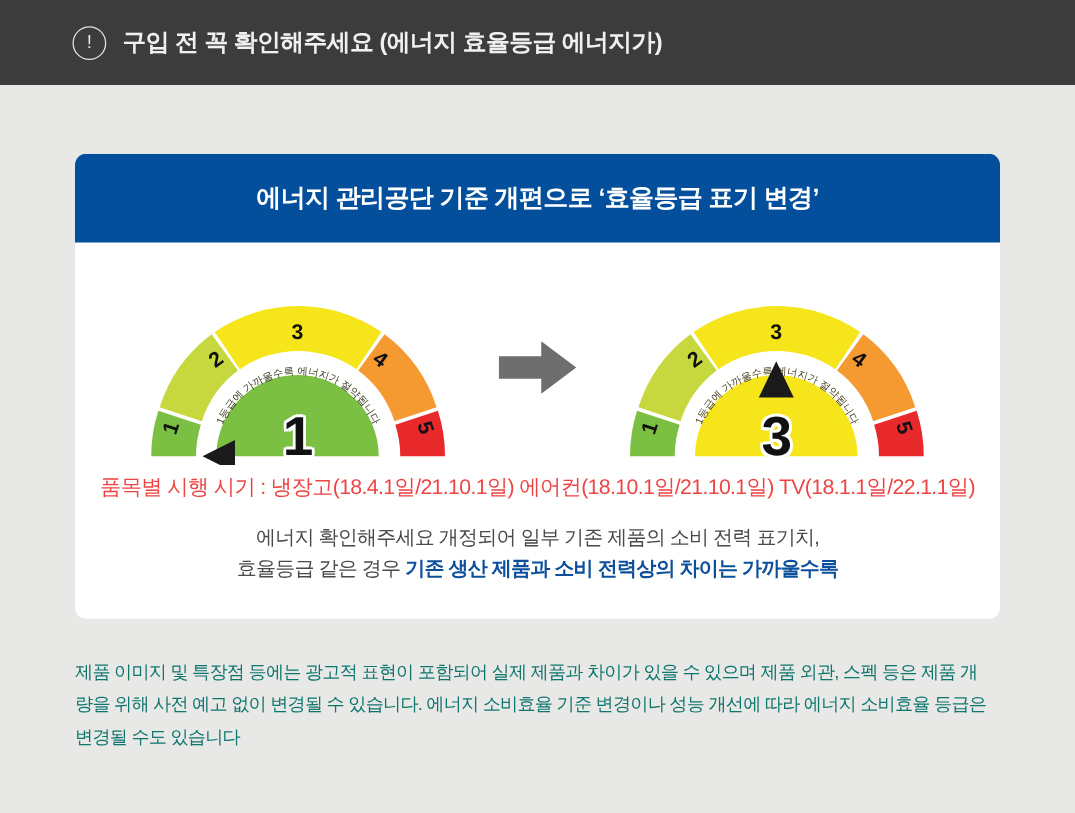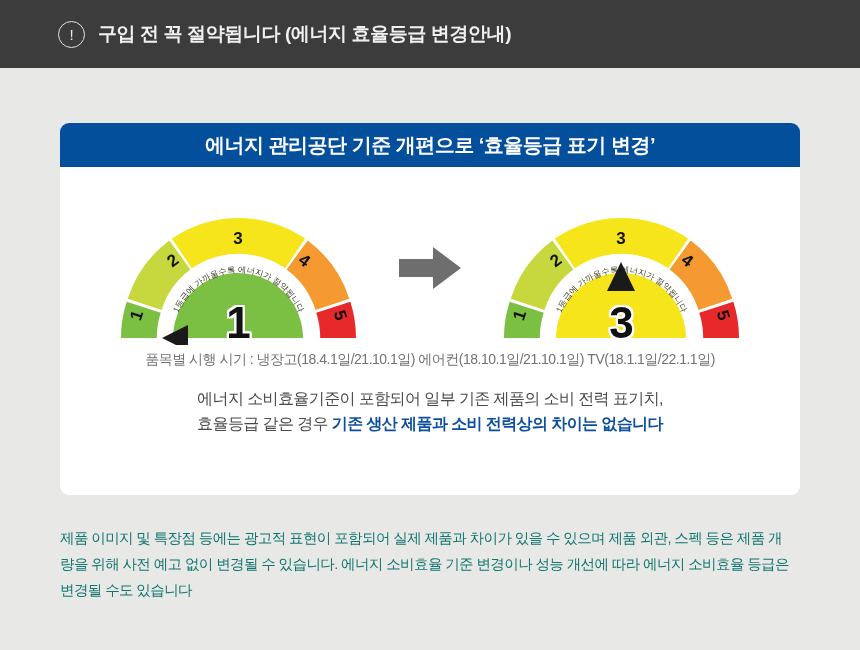--- a/index.html
+++ b/index.html
@@ -33,21 +33,21 @@
     color:#f0f0f0;font-size:19px;font-weight:700;letter-spacing:-0.4px;
     white-space:nowrap;
   }
 
   
   .card{
     position:absolute;left:60px;top:123px;width:740px;height:372px;
     background:#ffffff;border-radius:9px;overflow:hidden;
   }
   .card-head{
-    height:44px;background:#034f9c;
+    height:71px;background:#034f9c;
     display:flex;align-items:center;justify-content:center;
   }
   .card-head-title{
     color:#ffffff;font-size:20px;font-weight:700;letter-spacing:-0.5px;
     white-space:nowrap;
   }
 
   
   .gauge-row{
     position:relative;height:170px;
@@ -65,21 +65,21 @@
     text-shadow:
       -2px -2px 0 #fff, 2px -2px 0 #fff,-2px 2px 0 #fff, 2px 2px 0 #fff,
       0 -2.2px 0 #fff, 0 2.2px 0 #fff, -2.2px 0 0 #fff, 2.2px 0 0 #fff;
   }
   .mid-arrow{
     flex:0 0 auto;margin-bottom:52px;
   }
 
   
   .caption{
-    text-align:center;color:#737373;font-size:14px;letter-spacing:-0.5px;
+    text-align:center;color:#ef4444;font-size:17px;letter-spacing:-0.5px;
     margin-top:6px;white-space:nowrap;
   }
   .para{
     text-align:center;margin-top:17px;color:#4a4a4a;
     font-size:16px;line-height:25px;letter-spacing:-0.6px;
   }
   .para .hl{color:#0c4f9c;font-weight:700;}
 
   
   .disclaimer{
@@ -87,21 +87,21 @@
     color:#0f766e;font-size:14.5px;line-height:26px;letter-spacing:-0.6px;
   }
 </style>
 </head>
 <body>
 
 <div class="topbar">
   <div class="warn-icon">
     <span>!</span>
   </div>
-  <div class="topbar-title">구입 전 꼭 절약됩니다 (에너지 효율등급 변경안내)</div>
+  <div class="topbar-title">구입 전 꼭 확인해주세요 (에너지 효율등급 에너지가)</div>
 </div>
 
 <div class="card">
 
   <div class="card-head">
     <div class="card-head-title">에너지 관리공단 기준 개편으로 ‘효율등급 표기 변경’</div>
   </div>
 
   <div class="gauge-row">
 
@@ -180,21 +180,21 @@
         <polygon points="122,57 136,86 108,86" fill="#1a1a1a"></polygon>
       </svg>
       <div class="gauge-num">3</div>
     </div>
 
   </div>
 
   <div class="caption">품목별 시행 시기 : 냉장고(18.4.1일/21.10.1일) 에어컨(18.10.1일/21.10.1일) TV(18.1.1일/22.1.1일)</div>
 
   <div class="para">
-    <div>에너지 소비효율기준이 포함되어 일부 기존 제품의 소비 전력 표기치,</div>
+    <div>에너지 확인해주세요 개정되어 일부 기존 제품의 소비 전력 표기치,</div>
     <div>
-      <span>효율등급 같은 경우 </span><span class="hl">기존 생산 제품과 소비 전력상의 차이는 없습니다</span>
+      <span>효율등급 같은 경우 </span><span class="hl">기존 생산 제품과 소비 전력상의 차이는 가까울수록</span>
     </div>
   </div>
 
 </div>
 
 <div class="disclaimer">제품 이미지 및 특장점 등에는 광고적 표현이 포함되어 실제 제품과 차이가 있을 수 있으며 제품 외관, 스펙 등은 제품 개량을 위해 사전 예고 없이 변경될 수 있습니다.  에너지 소비효율 기준 변경이나 성능 개선에 따라 에너지 소비효율 등급은 변경될 수도 있습니다</div>
 
 </body></html>

